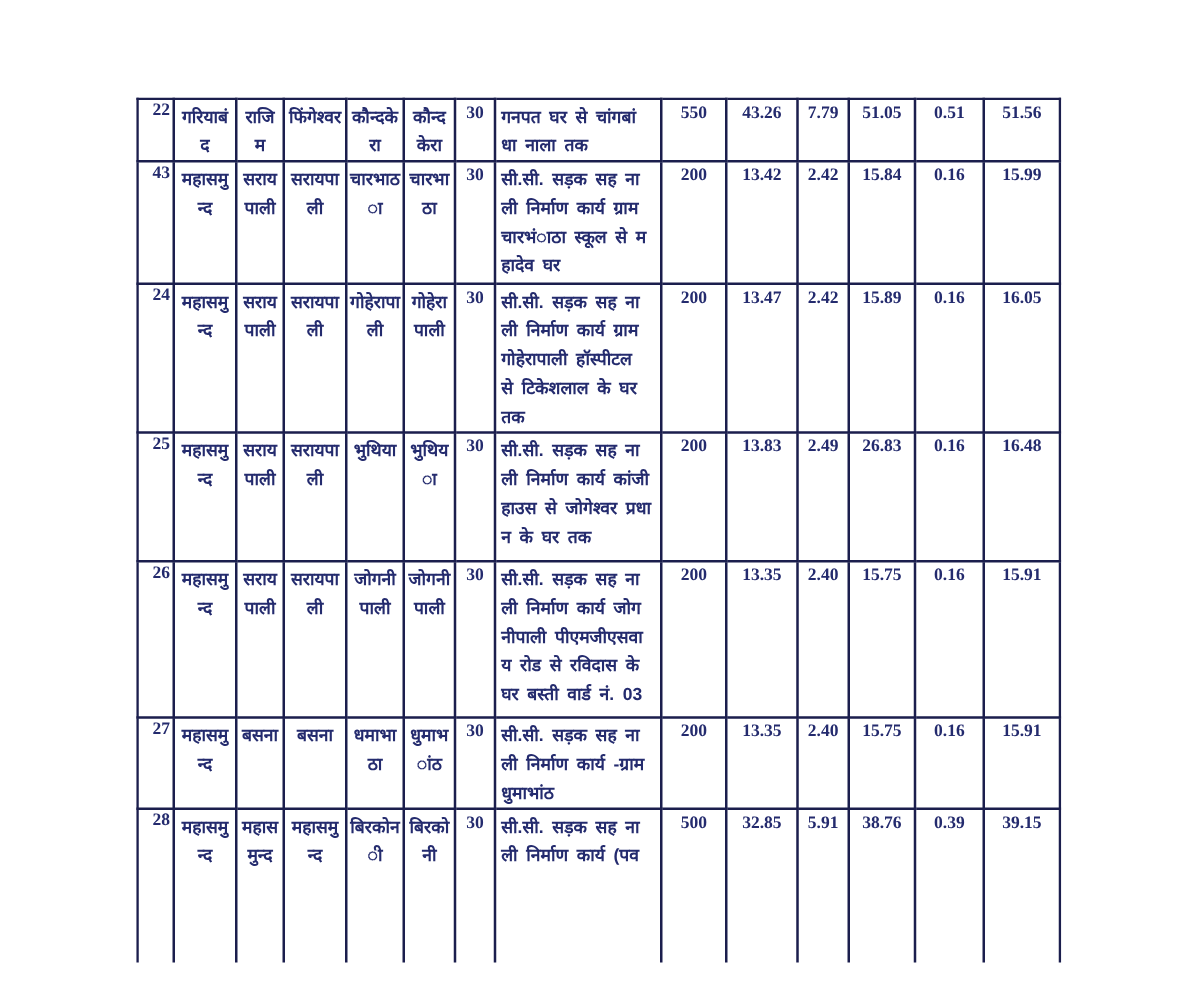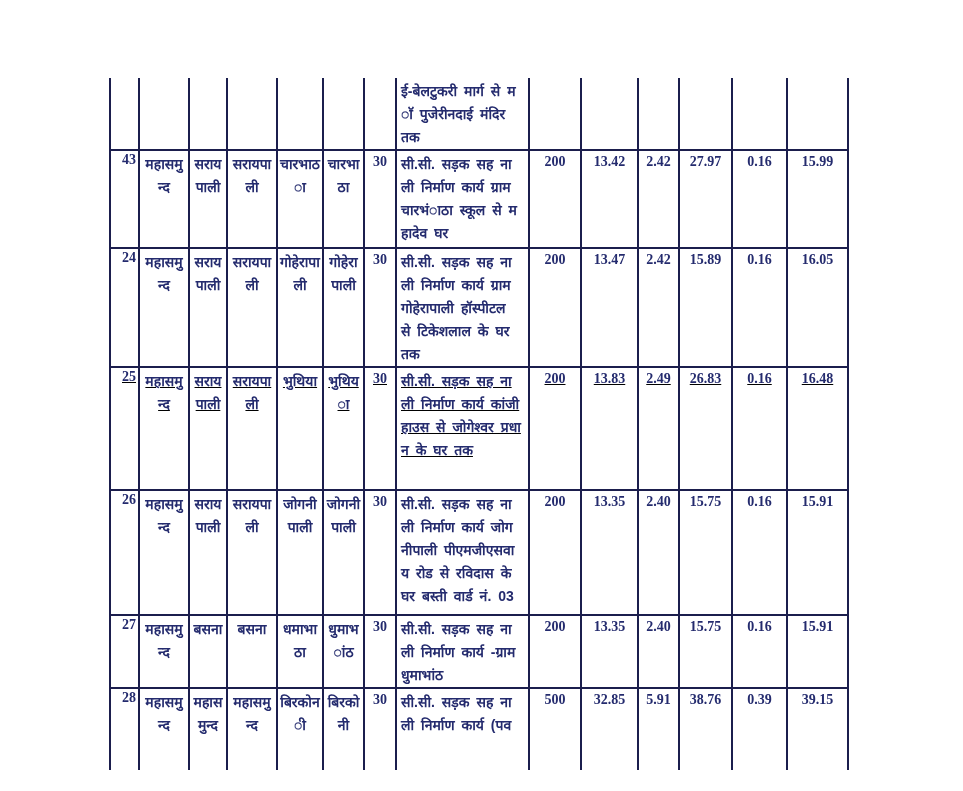--- a/index.html
+++ b/index.html
@@ -20,21 +20,21 @@
     color:#242b6e;
     font-weight:bold;
     padding:0;
     overflow:hidden;
   }
   tr.row-partial td{border-top:none;}
   tr.row-partial{height:70px;}
   tr.row-h22{height:50px;}
   tr.row-h23{height:98px;}
   tr.row-h24{height:117px;margin-left:20px;}
-  tr.row-h25{height:123px;text-decoration:underline;}
+  tr.row-h25{height:103px;}
   tr.row-h26{height:125px;}
   tr.row-h27{height:60px;}
   tr.row-h28{height:140px;}
   .c-sr{
     font-family:"Liberation Serif",serif;
     font-size:14px;text-align:right;padding:1px 2px 0 0;
   }
   .c-txt{
     font-size:14px;text-align:center;line-height:23px;
     white-space:pre-line;padding-top:2px;
@@ -67,39 +67,42 @@
       <col style="width:32px">
         <col style="width:133px">
         <col style="width:52px">
       <col style="width:57px">
         <col style="width:41px">
         <col style="width:53px">
       <col style="width:55px">
         <col style="width:61px">
     </colgroup>
     <tbody>
-      <tr class="row-partial">
-        <td class="c-sr"></td>
-        <td class="c-txt"></td>
-        <td class="c-txt"></td>
-        <td class="c-txt"></td>
-        <td class="c-txt"></td>
-        <td class="c-txt"></td>
-        <td class="c-code"></td>
-        <td class="c-desc">ई-बेलटुकरी मार्ग से म
-ाॅ पुजेरीनदाई मंदिर
-तक</td>
-        <td class="c-num"></td>
-        <td class="c-num"></td>
-        <td class="c-num"></td>
-        <td class="c-num"></td>
-        <td class="c-num"></td>
-        <td class="c-num"></td>
-      </tr>
-
+
+      <tr class="row-h22">
+        <td class="c-sr">22</td>
+        <td class="c-txt">गरियाबं
+द</td>
+        <td class="c-txt">राजि
+म</td>
+        <td class="c-txt">फिंगेश्वर</td>
+        <td class="c-txt">कौन्दके
+रा</td>
+        <td class="c-txt">कौन्द
+केरा</td>
+        <td class="c-code">30</td>
+        <td class="c-desc">गनपत घर से चांगबां
+धा नाला तक</td>
+        <td class="c-num">550</td>
+        <td class="c-num">43.26</td>
+        <td class="c-num">7.79</td>
+        <td class="c-num">51.05</td>
+        <td class="c-num">0.51</td>
+        <td class="c-num">51.56</td>
+      </tr>
 
       <tr class="row-h23">
         <td class="c-sr">43</td>
         <td class="c-txt">महासमु
 न्द</td>
         <td class="c-txt">सराय
 पाली</td>
         <td class="c-txt">सरायपा
 ली</td>
         <td class="c-txt">चारभाठ
@@ -107,21 +110,21 @@
         <td class="c-txt">चारभा
 ठा</td>
         <td class="c-code">30</td>
         <td class="c-desc">सी.सी. सड़क सह ना
 ली निर्माण कार्य ग्राम
 चारभंाठा स्कूल से म
 हादेव घर</td>
         <td class="c-num">200</td>
         <td class="c-num">13.42</td>
         <td class="c-num">2.42</td>
-        <td class="c-num">27.97</td>
+        <td class="c-num">15.84</td>
         <td class="c-num">0.16</td>
         <td class="c-num">15.99</td>
       </tr>
 
       <tr class="row-h24">
         <td class="c-sr">24</td>
         <td class="c-txt">महासमु
 न्द</td>
         <td class="c-txt">सराय
 पाली</td>

